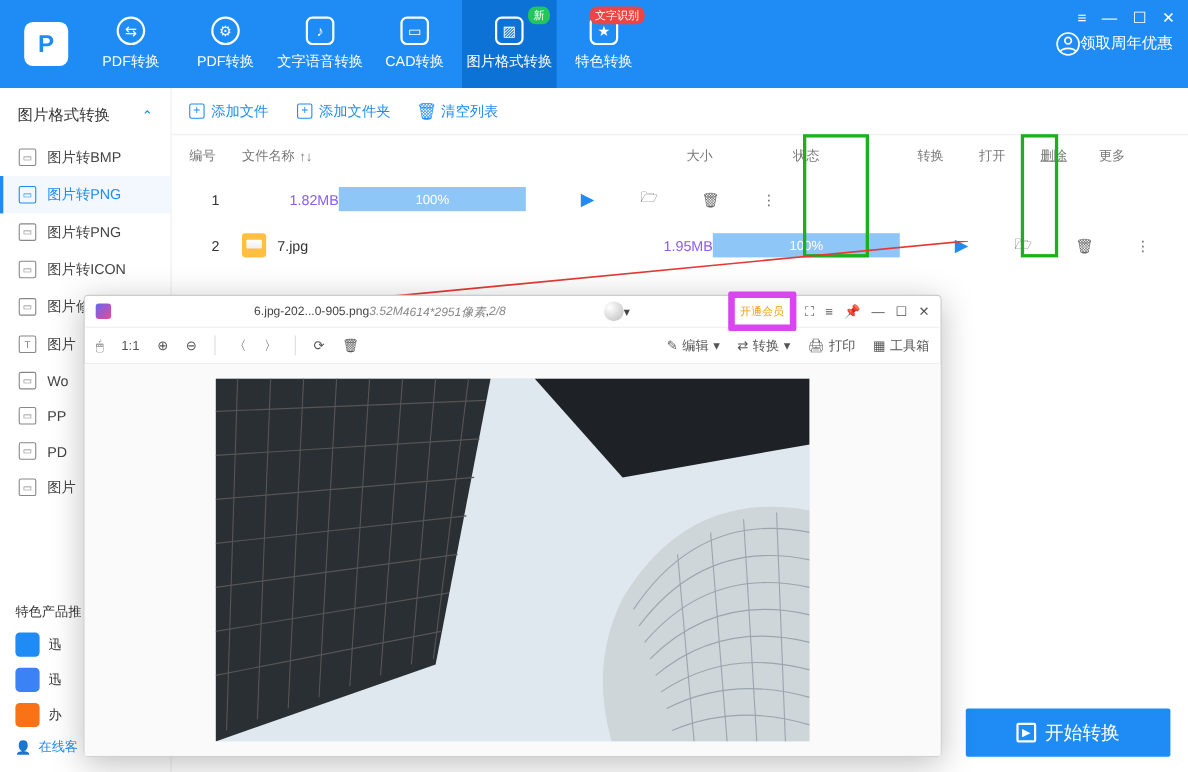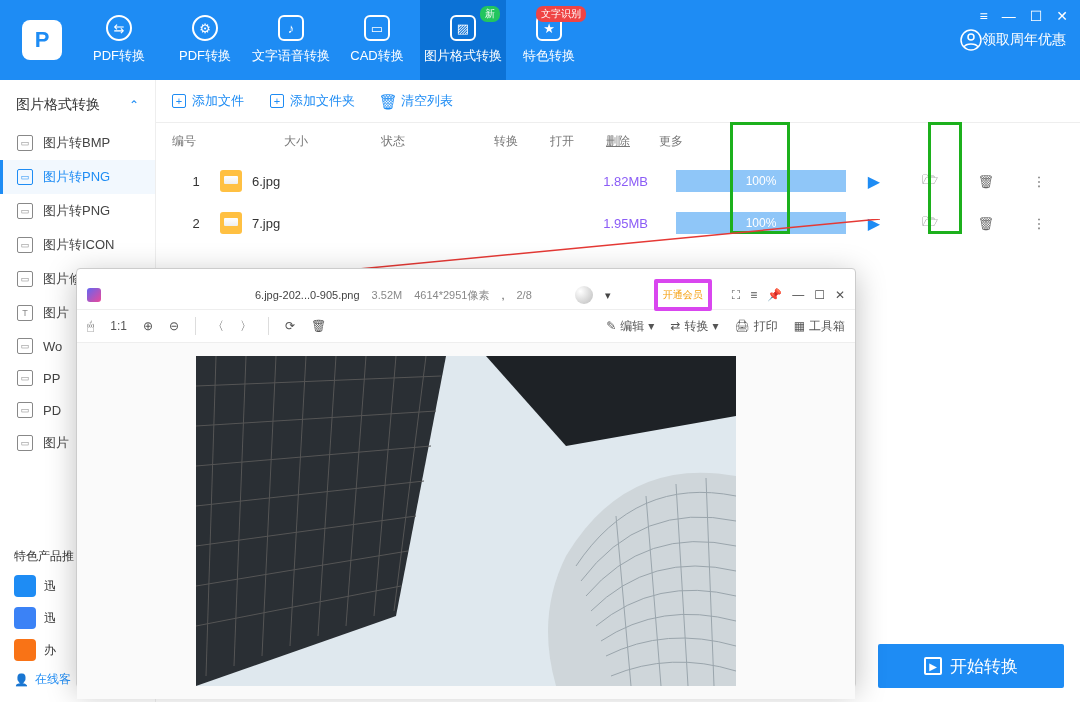--- a/index.html
+++ b/index.html
@@ -56,43 +56,43 @@
 .th-open { width:56px; text-align:center; }
 .th-del  { width:56px; text-align:center;text-decoration:underline; }
 .th-more { width:50px; text-align:center; }
 
 .row { display:flex; align-items:center; padding:10px 16px; font-size:13px; color:#333; }
 .cell-idx { width:48px; text-align:center; }
 .cell-name { width:340px; display:flex; align-items:center; gap:10px; }
 .file-ico { width:22px; height:22px; background:#FFC042; border-radius:3px; position:relative; }
 .file-ico::after { content:""; position:absolute; left:4px; top:6px; width:14px; height:8px; background:linear-gradient(#fff,#eee); border-radius:1px; }
 .cell-size { width:88px; text-align:right; color:#8b5cf6; }
-.cell-status { width:198px; display:flex; justify-content:flex-end; }
+.cell-status { width:198px; display:flex; justify-content:flex-start; }
 .prog { width:170px; height:22px; background:#8FC6F8; color:#fff; display:flex; align-items:center; justify-content:center; font-size:12px; }
 .cell-conv { width:56px; text-align:center; color:#1E8CF4; font-size:16px; cursor:pointer; }
 .cell-open { width:56px; text-align:center; color:#666; cursor:pointer; }
 .cell-del  { width:56px; text-align:center; color:#666; cursor:pointer; }
 .cell-more { width:50px; text-align:center; color:#666; cursor:pointer; }
 
 .start-btn { position:absolute; right:16px; bottom:14px; background:#1E8CF4; color:#fff; width:186px; height:44px; display:flex; align-items:center; justify-content:center; gap:8px; font-size:17px; cursor:pointer; border-radius:2px; }
 .start-btn .pi { width:18px; height:18px; border:2px solid #fff; border-radius:2px; display:flex; align-items:center; justify-content:center; font-size:10px;}
 
 
 .hl { position:absolute; border:3px solid #1CB01C; pointer-events:none; }
 .hl1 { left:730px; top:122px; width:60px; height:112px; }
 .hl2 { left:928px; top:122px; width:34px; height:112px; }
 .hl3 { left:102px; top:273px; width:130px; height:14px; border-width:2px;}
 .arrow-line { position:absolute; left:234px; top:219px; width:646px; height:66px; pointer-events:none; }
 
 
 .viewer { position:absolute; left:76px; top:268px; width:780px; height:420px; background:#fff; border:1px solid #ccc; border-radius:4px; box-shadow:0 6px 30px rgba(0,0,0,.25); }
-.v-title { height:28px; display:flex; align-items:center; padding:0 10px; font-size:11px; color:#444; gap:12px;margin-top:12px; }
+.v-title { height:28px; display:flex; align-items:center; padding:0 10px; font-size:11px; color:#444; gap:0; }
 .v-logo { width:14px; height:14px; background:linear-gradient(135deg,#6366F1,#EC4899); border-radius:3px; }
-.v-dim { color:#888; }
-.v-badge { margin-left:auto; border:4px solid #d946ef; color:#F59E0B; font-size:10px; padding:5px 5px; border-radius:2px; cursor:pointer;}
+.v-dim { color:#888;font-style:italic; }
+.v-badge { margin-left:auto; border:6px solid #d946ef; color:#F59E0B; font-size:10px; padding:5px 5px; border-radius:2px; cursor:pointer;}
 .v-wctl { display:flex; gap:10px; color:#555; font-size:12px; margin-left:8px;}
 .v-wctl span{cursor:pointer;}
 .v-tools { height:34px; border-top:1px solid #eee; border-bottom:1px solid #eee; display:flex; align-items:center; padding:0 10px; gap:16px; color:#555; font-size:12px; }
 .vt { display:flex; align-items:center; gap:4px; cursor:pointer; }
 .vt-sep { width:1px; height:18px; background:#ddd; }
 .v-img-area { height:calc(100% - 62px); display:flex; align-items:center; justify-content:center; background:#fafafa; }
 .building-svg { width:540px; height:330px; background:#e5eef5; }
 .avatar{width:18px;height:18px;border-radius:50%;background:radial-gradient(circle at 30% 30%,#fff,#bbb);}
 svg{display:block;}
 </style>
@@ -225,34 +225,34 @@
           <span class="tb-ico">+</span>
           <span>添加文件夹</span>
         </div>
       <div class="tb-btn">
           <span class="tb-ico trash">🗑</span>
           <span>清空列表</span>
         </div>
     </div>
     <div class="table-head">
       <div class="th-idx">编号</div>
+      <div class="th-name">
+          <span>文件名称</span>
+          <span>↑↓</span>
+        </div>
       <div class="th-size">大小</div>
       <div class="th-status">状态</div>
       <div class="th-conv">转换</div>
       <div class="th-open">打开</div>
       <div class="th-del">删除</div>
       <div class="th-more">更多</div>
     </div>
 
     <div class="row">
       <div class="cell-idx">1</div>
-      <div class="cell-name">
-          <div class="file-ico"></div>
-          <span>6.jpg</span>
-        </div>
       <div class="cell-size">1.82MB</div>
       <div class="cell-status">
           <div class="prog">100%</div>
         </div>
       <div class="cell-conv">▶</div>
       <div class="cell-open">🗁</div>
       <div class="cell-del">🗑</div>
       <div class="cell-more">⋮</div>
     </div>
     <div class="row">

